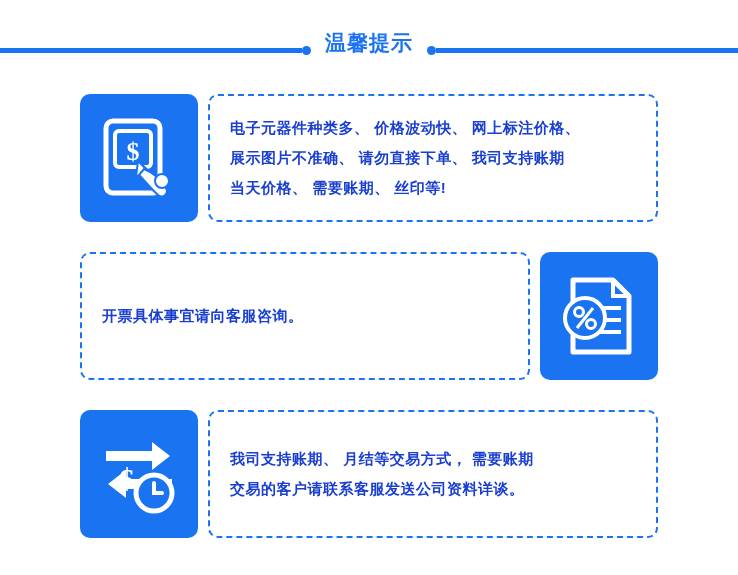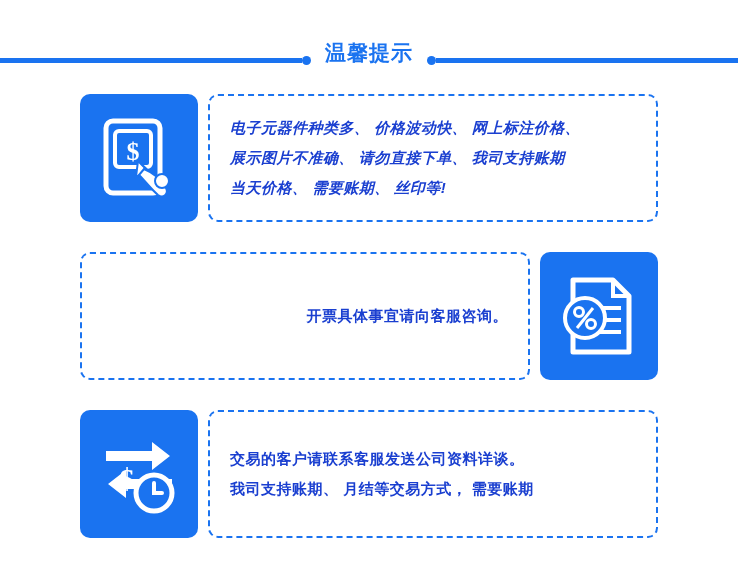--- a/index.html
+++ b/index.html
@@ -16,21 +16,21 @@
   .page {
     position: relative;
     width: 738px;
     height: 575px;
     background: #ffffff;
   }
 
   
   .header {
     position: absolute;
-    top: 36px;
+    top: 26px;
     left: 0;
     width: 738px;
     height: 34px;
     display: flex;
     align-items: center;
     justify-content: center;
   }
   .header-rule {
     height: 5px;
     background: #1a73f0;
@@ -97,33 +97,33 @@
     justify-content: center;
   }
   .text-box {
     flex: 1 1 auto;
     border: 2px dashed #1a73f0;
     border-radius: 10px;
     display: flex;
     align-items: center;
     box-sizing: border-box;
   }
-  .row1 .text-box { margin-left: 10px; padding: 0 20px; font-style: italic; }
+  .row1 .text-box { margin-left: 10px; padding: 0 20px; }
   .row2 .text-box { margin-right: 10px; padding: 0 20px; justify-content: center; }
   .row3 .text-box { margin-left: 10px; padding: 0 20px; }
 
   .text-lines {
     color: #1a3fd0;
     font-size: 15px;
     line-height: 30px;
     font-weight: bold;
     letter-spacing: 0.5px;
   }
   .text-lines .line { display: block; }
-  .text-center { text-align: right; width: 100%; }
+  .text-center { text-align: left; width: 100%; }
 </style>
 </head>
 <body>
 
 <div class="page">
 
   <div class="header">
     <div class="header-rule left"></div>
     <div class="rule-dot"></div>
     <div class="header-title-wrap">
@@ -179,19 +179,19 @@
       <svg width="86" height="86" viewBox="0 0 86 86" aria-hidden="true">
         <path d="M10 20 h46 v-9 l18 14 l-18 14 v-9 h-46 z" fill="#ffffff"></path>
         <path d="M76 58 h-46 v9 l-18 -14 l18 -14 v9 h46 z" fill="#ffffff"></path>
         <text x="31" y="58" font-size="30" font-family="Liberation Serif, serif" font-weight="bold" fill="#ffffff" text-anchor="middle">$</text>
         <circle cx="58" cy="62" r="18" fill="#1a73f0" stroke="#ffffff" stroke-width="5"></circle>
         <path d="M58 52 v10 h8" fill="none" stroke="#ffffff" stroke-width="4" stroke-linecap="round"></path>
       </svg>
     </div>
     <div class="text-box">
       <div class="text-lines">
+        <span class="line">我司支持账期、 月结等交易方式， 需要账期</span>
         <span class="line">交易的客户请联系客服发送公司资料详谈。</span>
-        <span class="line">我司支持账期、 月结等交易方式， 需要账期</span>
       </div>
     </div>
   </div>
 
 </div>
 
 </body></html>

